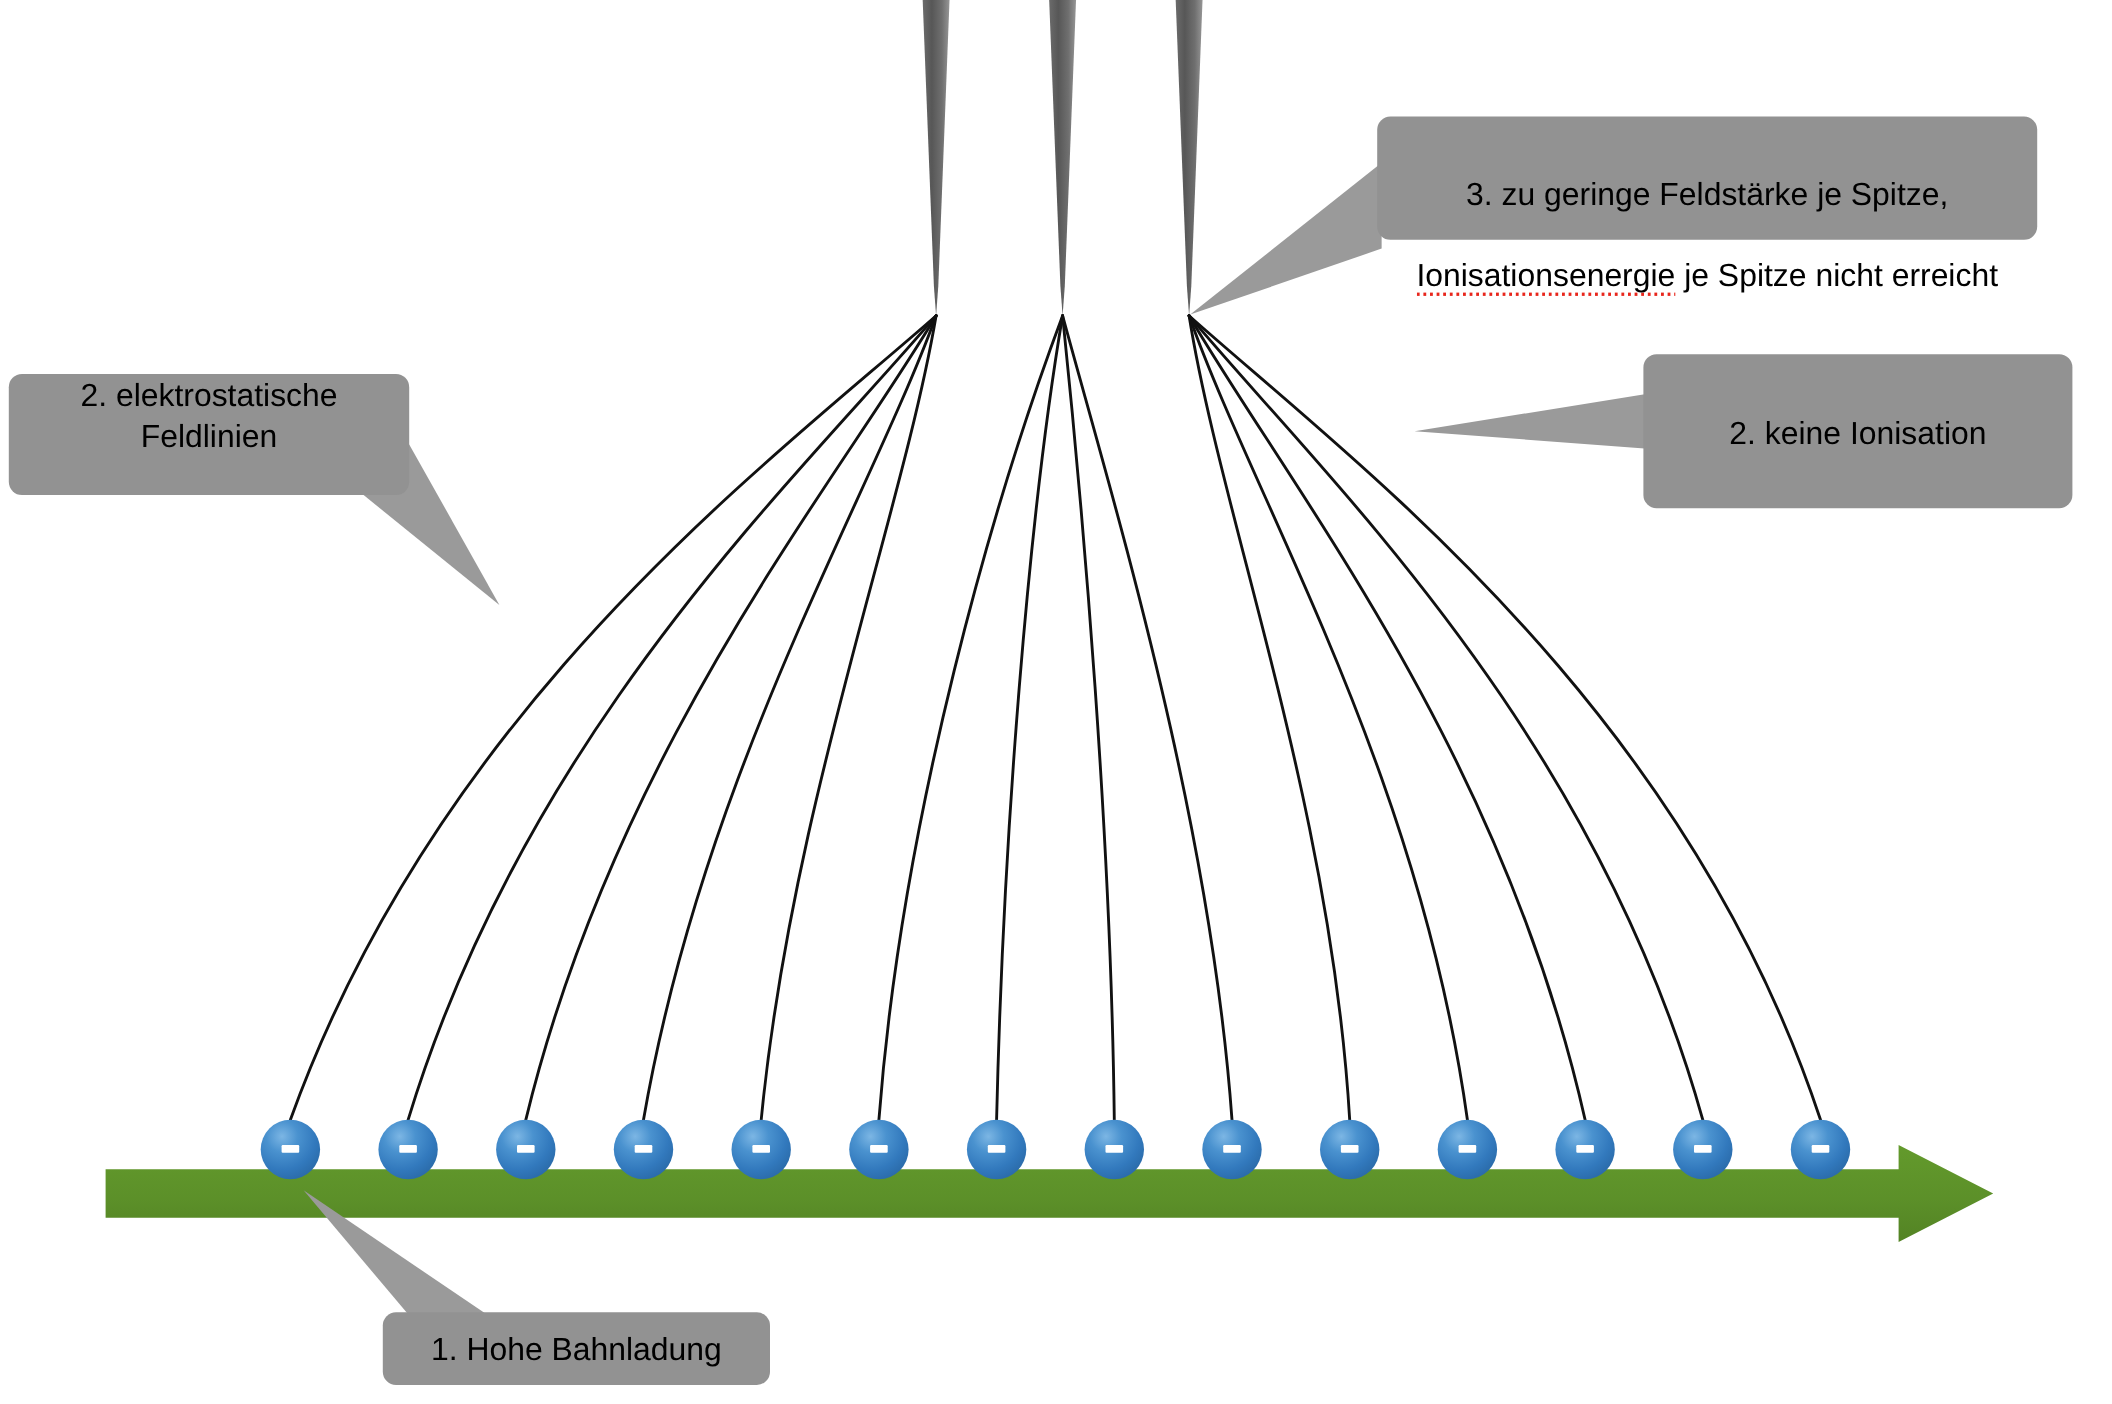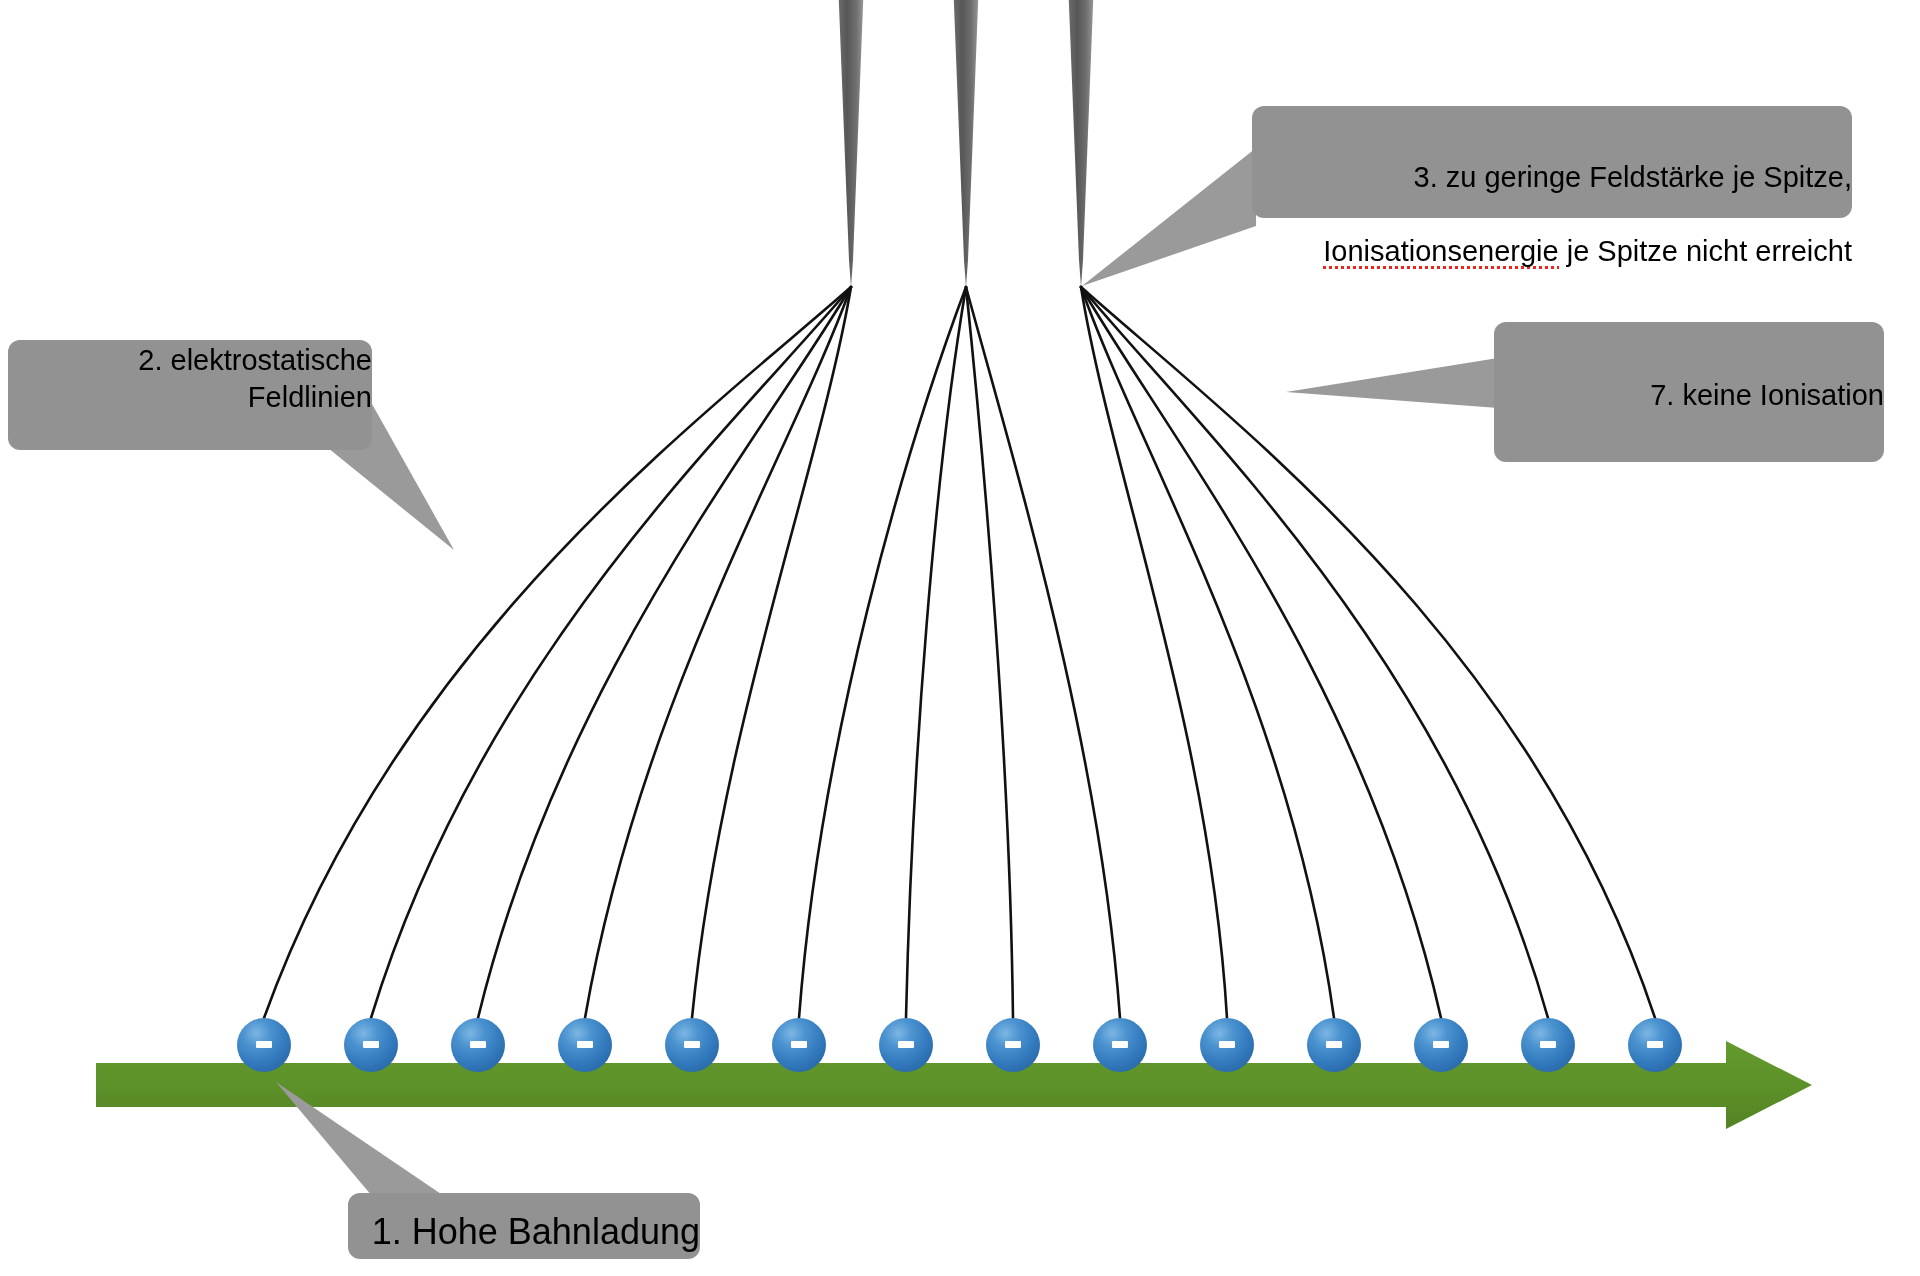--- a/index.html
+++ b/index.html
@@ -8,26 +8,26 @@
     width:1920px;height:1276px;overflow:hidden;position:relative;
     font-family:"Liberation Sans","DejaVu Sans",sans-serif;
     -webkit-font-smoothing:antialiased;
   }
   #stage{position:absolute;left:0;top:0;width:1920px;height:1276px;}
   svg#scene{position:absolute;left:0;top:0;width:1920px;height:1276px;}
 
   .callout-text{
     position:absolute;
     color:#000000;
-    text-align:right;
+    text-align:center;
     line-height:1.28;
     white-space:pre-line;
     pointer-events:none;
   }
-  #callout-1-text{font-size:36px;}
+  #callout-1-text{font-size:29px;}
   #callout-2-text{font-size:29px;}
   #callout-3-text{font-size:29px;}
   #callout-4-text{font-size:29px;}
 
   .spellcheck{
     padding-bottom:2px;
     background-image:linear-gradient(to right,#e8261c 0,#e8261c 3px,transparent 3px,transparent 6px);
     background-repeat:repeat-x;
     background-size:6px 3px;
     background-position:left bottom;
@@ -167,17 +167,17 @@
   </svg>
 
   <div class="callout-text" id="callout-2-text" style="left:8px;top:342px;width:364px;">2. elektrostatische
 Feldlinien</div>
 
   <div class="callout-text" id="callout-3-text" style="left:1252px;top:122px;width:600px;">
     <div>3. zu geringe Feldstärke je Spitze,</div>
     <div><span class="spellcheck">Ionisationsenergie</span><span> je Spitze nicht erreicht</span></div>
   </div>
 
-  <div class="callout-text" id="callout-4-text" style="left:1494px;top:377px;width:390px;">7. keine Ionisation</div>
+  <div class="callout-text" id="callout-4-text" style="left:1494px;top:377px;width:390px;">2. keine Ionisation</div>
 
   <div class="callout-text" id="callout-1-text" style="left:348px;top:1209px;width:352px;">1. Hohe Bahnladung</div>
 
 </div>
 
 </body></html>

